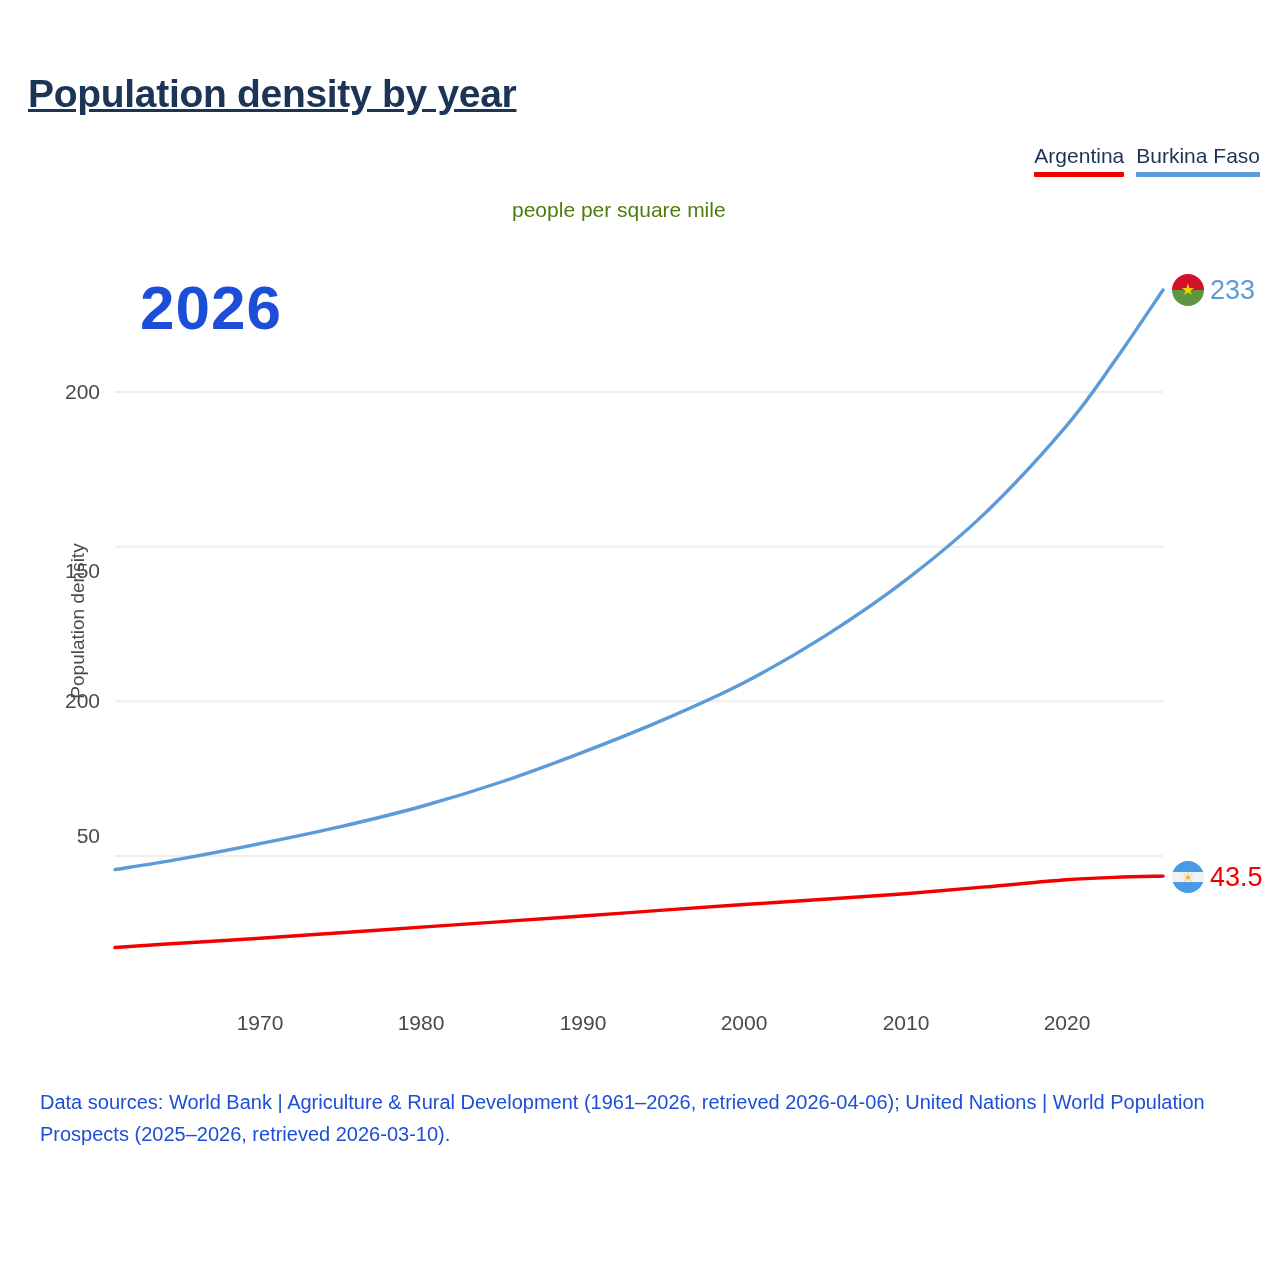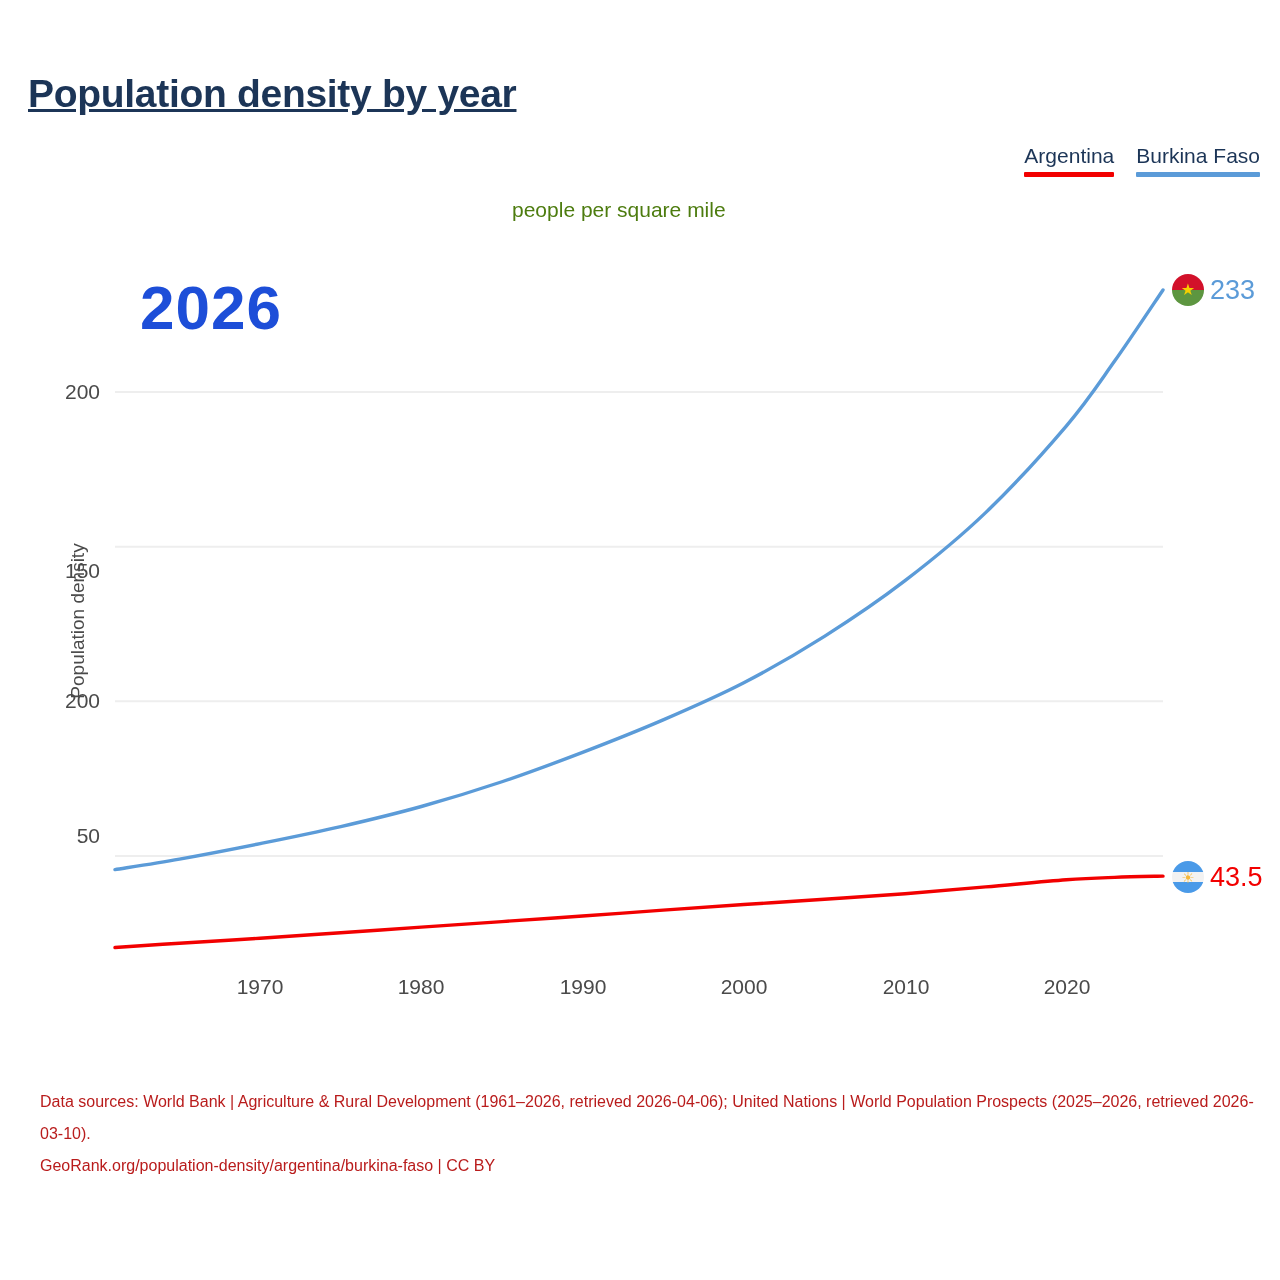--- a/index.html
+++ b/index.html
@@ -32,21 +32,21 @@
     text-decoration: underline;
   }
   
   .legend {
     position: absolute;
     right: 20px;
     top: 143px;
     display: flex;
     flex-direction: row;
     align-items: flex-start;
-    gap: 22px;
+    gap: 12px;
   }
   .legend-item {
     display: flex;
     flex-direction: column;
     align-items: stretch;
     cursor: pointer;
   }
   .legend-label {
     font-size: 21px;
     color: #1c3557;
@@ -108,21 +108,21 @@
     color: #4a4a4a;
     transform: translateY(-50%);
   }
   .xtick {
     position: absolute;
     width: 120px;
     margin-left: -60px;
     text-align: center;
     font-size: 21px;
     color: #4a4a4a;
-    top: 975px;
+    top: 1011px;
   }
   
   .endpoint {
     position: absolute;
     display: flex;
     flex-direction: row;
     align-items: center;
     transform: translateY(-50%);
   }
   .flag-dot {
@@ -171,23 +171,23 @@
     font-size: 27px;
     margin-left: 6px;
     white-space: nowrap;
   }
   
   .footer {
     position: absolute;
     left: 40px;
     top: 1086px;
     width: 1220px;
-    font-size: 16px;
+    font-size: 20px;
     line-height: 32px;
-    color: #b91c1c;
+    color: #1d4ed8;
   }
   .footer-line { white-space: normal; }
 </style>
 </head>
 <body>
 
 <div class="page">
 
   <div class="title">Population density by year</div>
 
@@ -251,16 +251,15 @@
         <span class="flag-ar-bot"></span>
         <span class="flag-sun">☀</span>
       </span>
       <span class="endpoint-value" style="color:#f20000">43.5</span>
     </div>
 
   </div>
 
   <div class="footer">
     <div class="footer-line">Data sources: World Bank | Agriculture &amp; Rural Development (1961–2026, retrieved 2026-04-06); United Nations | World Population Prospects (2025–2026, retrieved 2026-03-10).</div>
-    <div class="footer-line">GeoRank.org/population-density/argentina/burkina-faso | CC BY</div>
   </div>
 
 </div>
 
 </body></html>

